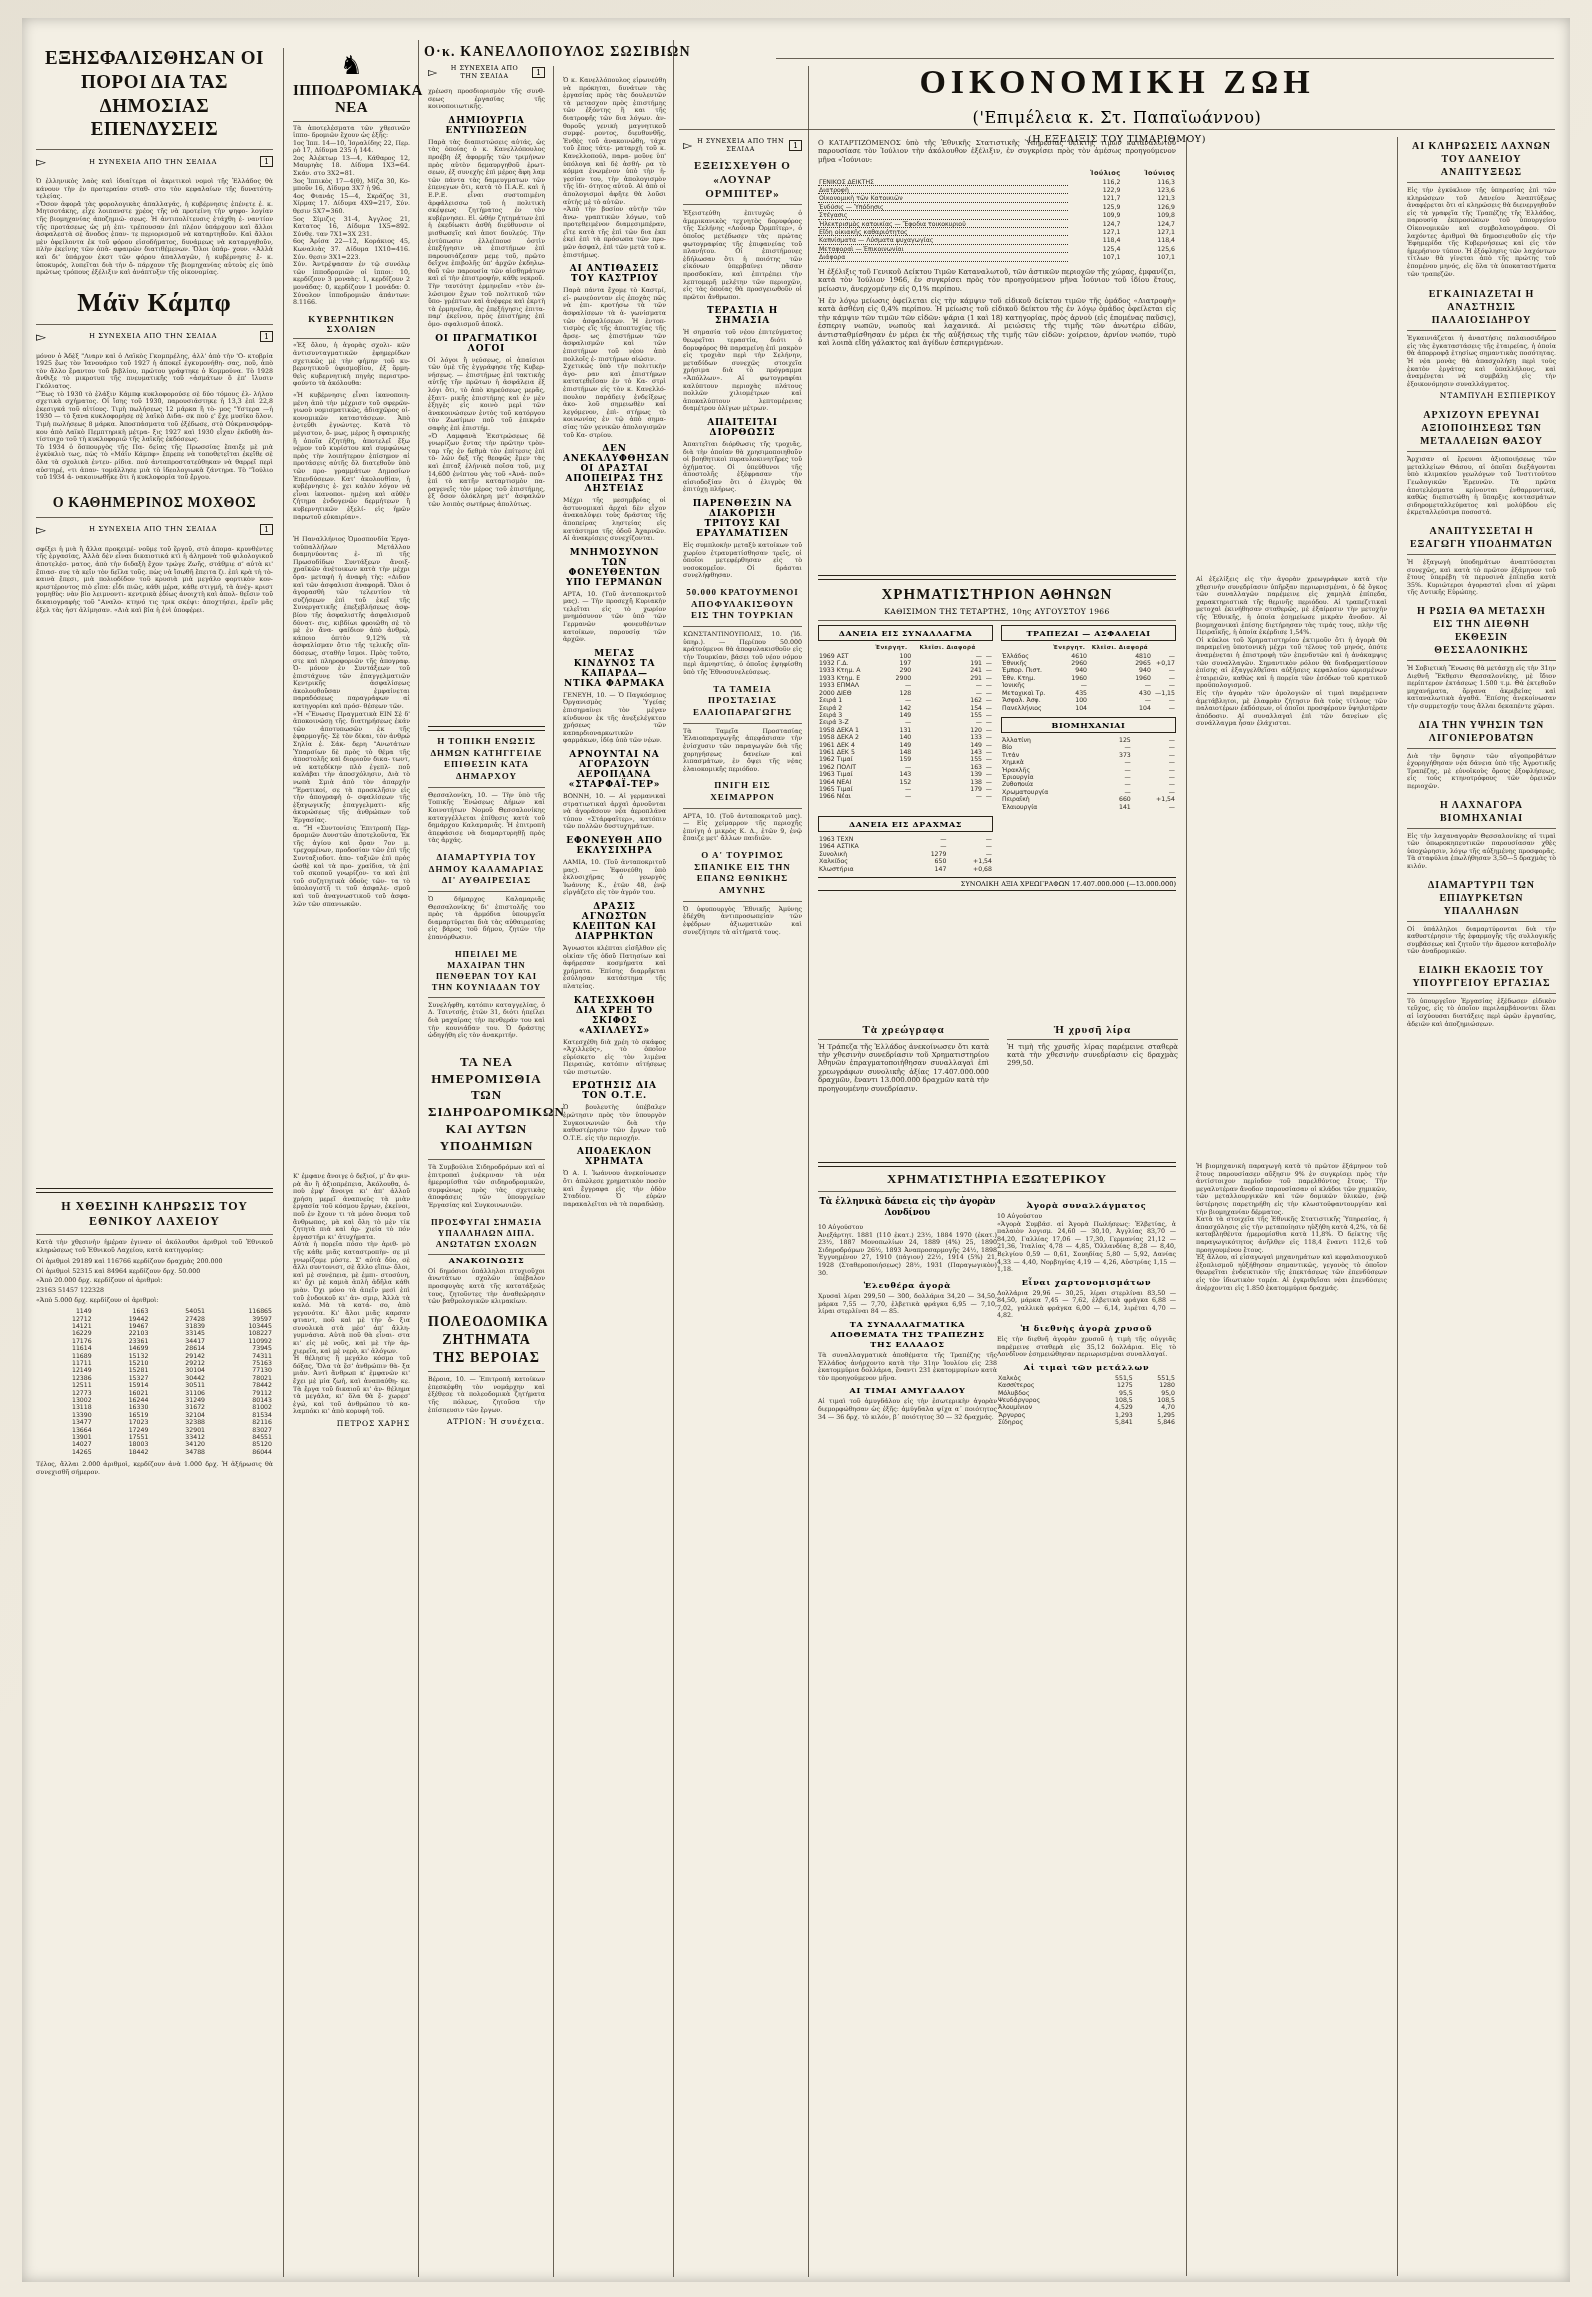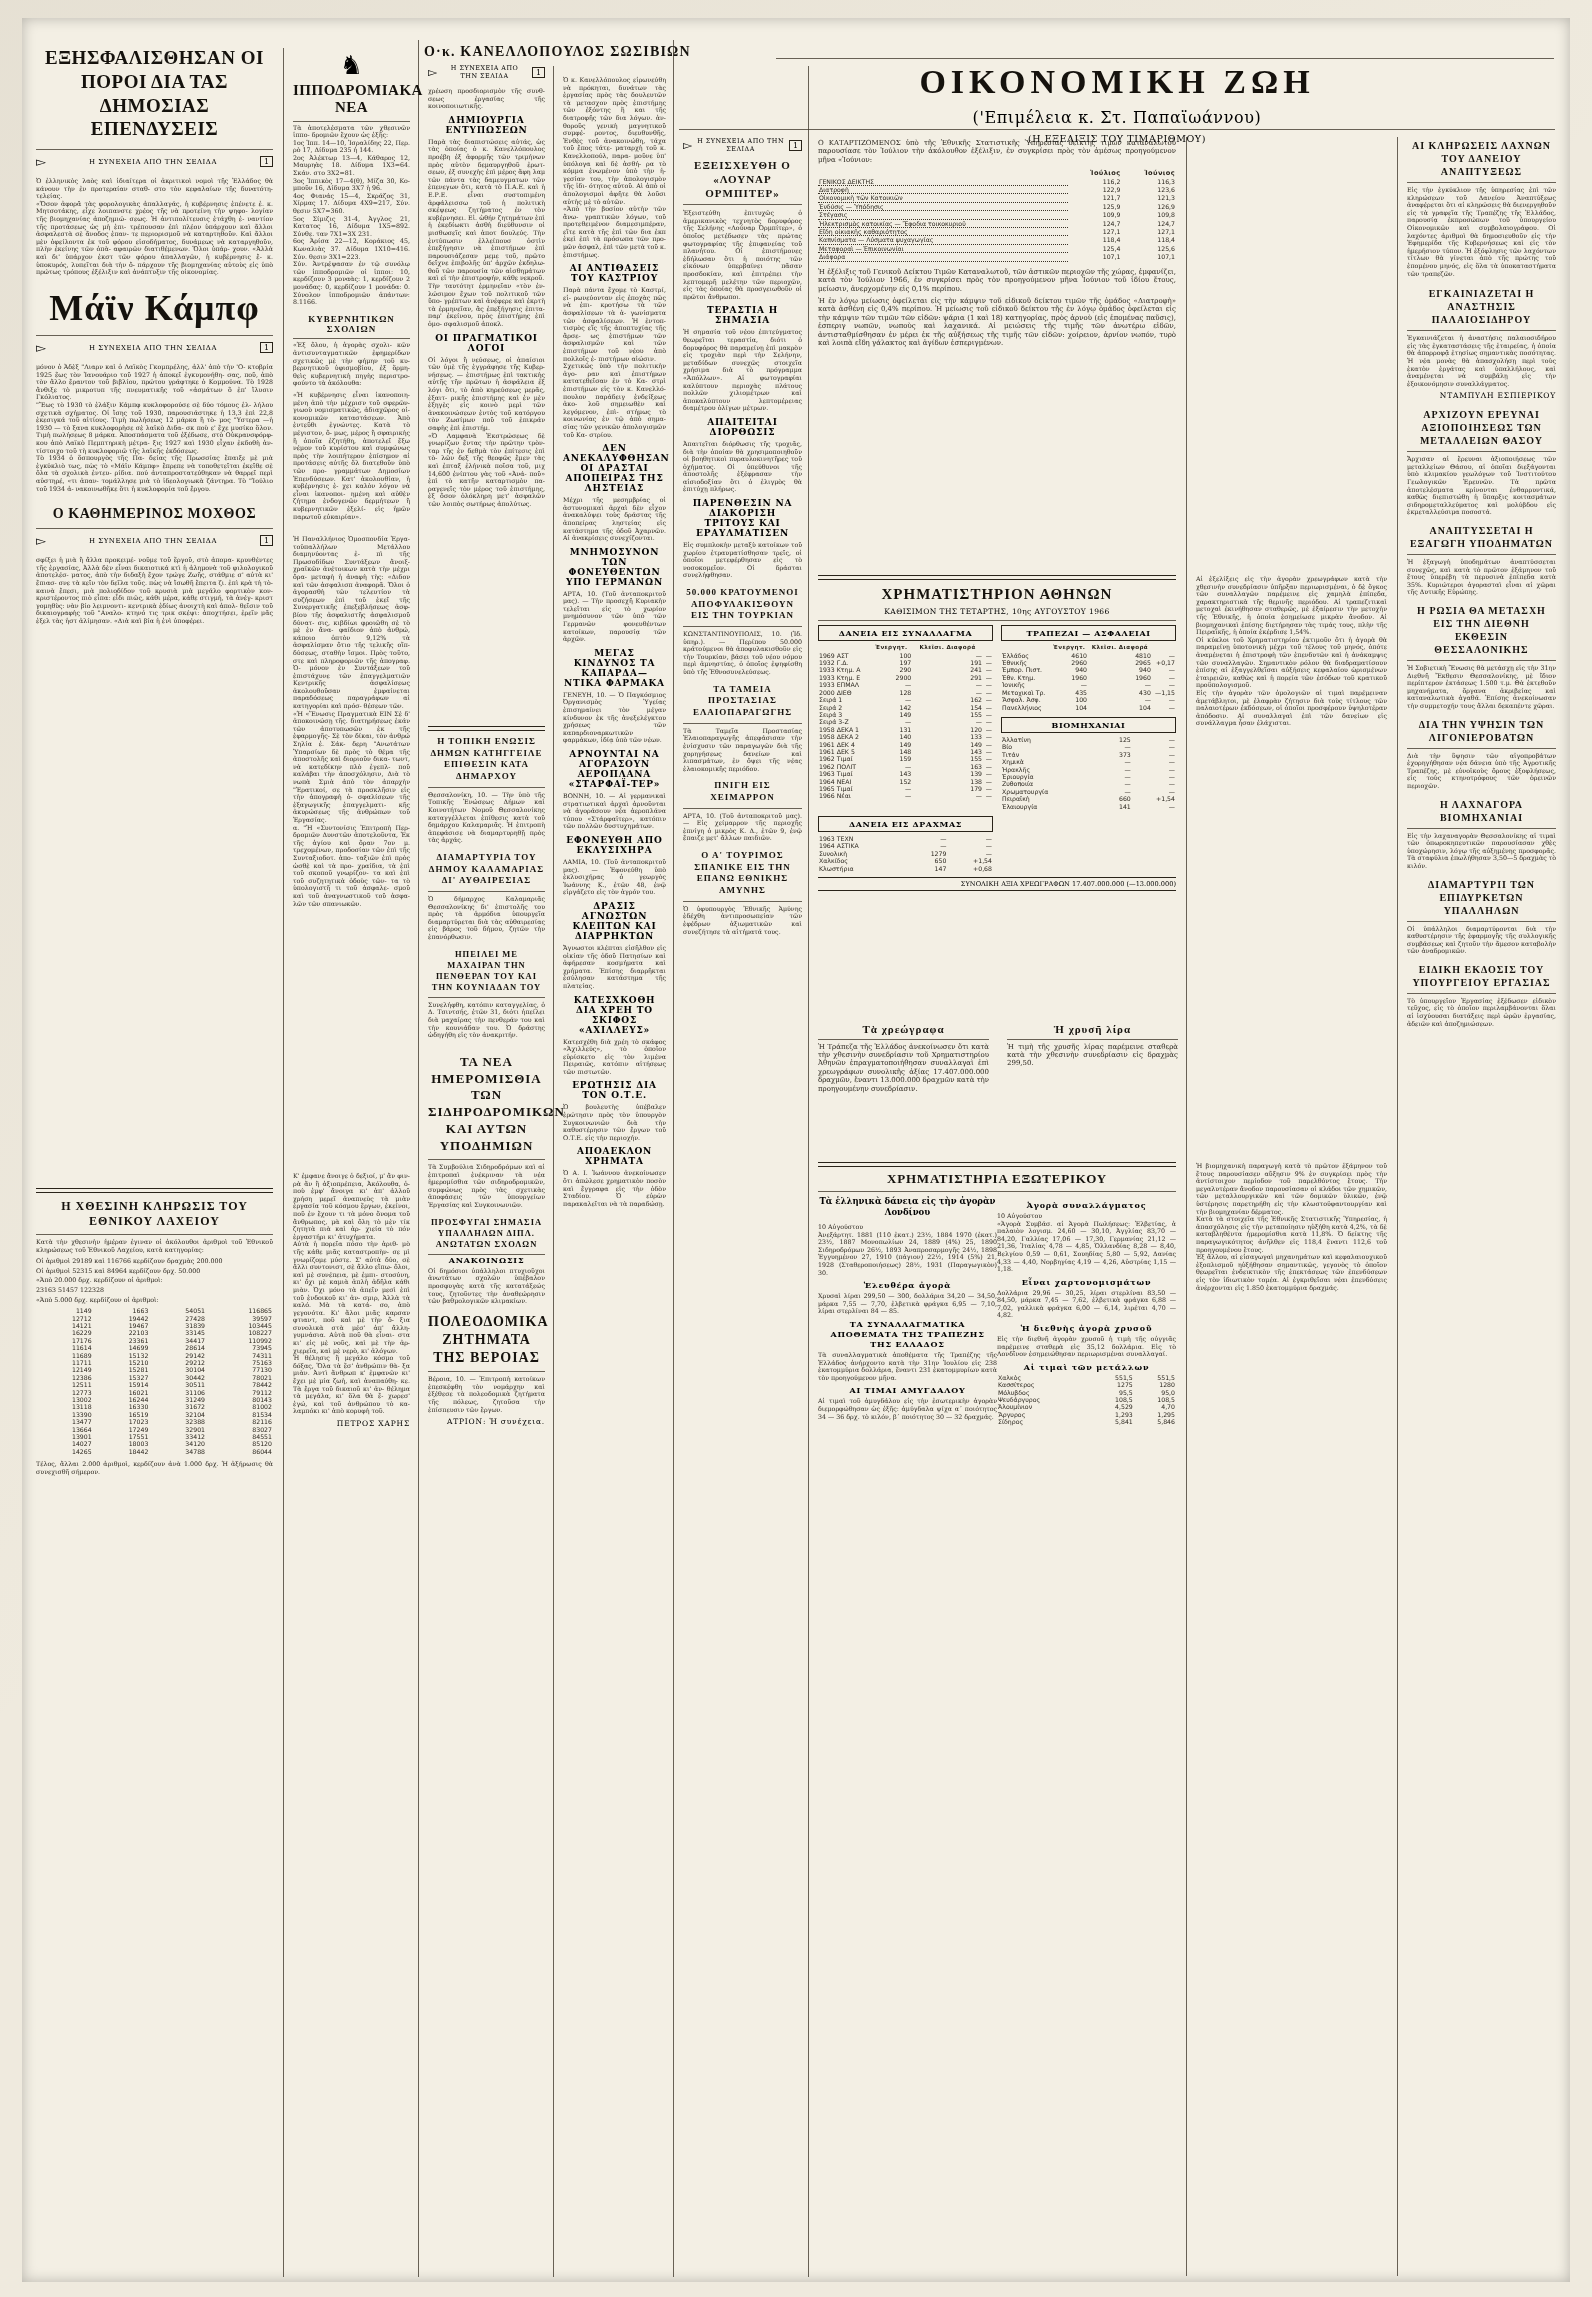--- a/index.html
+++ b/index.html
@@ -76,21 +76,21 @@
     <div style="display:flex;align-items:center;gap:5px;margin-top:12px;">
       <span style="font-size:13px;">▻</span>
       <span class="cont" style="flex:1;">Η ΣΥΝΕΧΕΙΑ ΑΠΟ ΤΗΝ ΣΕΛΙΔΑ</span>
       <span class="lb" style="border:1px solid #2a241a;padding:0 3px;font-size:8px;">1</span>
     </div>
     <div class="bt" style="margin-top:8px;">
       Ὁ ἐλληνικὸς λαὸς καὶ ἰδιαίτερα οἱ ἀκριτικοὶ νομοὶ τῆς Ἑλλάδος θὰ κάνουν τὴν ἐν προτεραίαν σταθ- στο τὸν κεφαλαίων τῆς δυνατότη- τελείας.
       <br>«Ὅσον ἀφορᾶ τὰς φορολογικὰς ἀπαλλαγάς, ἡ κυβέρνησις ἐπένετε ἐ. κ. Μητσοτάκης, εἶχε λοιπανστε χρέος τῆς νὰ προτείνη τὴν ψηφο- λογίαν τῆς βιομηχανίας ἀποζημιώ- σεως. Ἡ ἀντιπολίτευσις ἐτάχθη ἐ- ναντίον τῆς προτάσεως ὡς μὴ ἐπι-
       τρέπουσαν ἐπὶ πλέον ὑπάρχουν καὶ ἄλλοι ἀσφαλεστὰ σὲ ἄνοδος ἐπαν- τε περιορισμοῦ νὰ καταρτηθοῦν. Καὶ ἄλλοι μὲν ὀφείλοντα ἐκ τοῦ φόρου εἰσοδήματος, δυνάμεως νὰ καταργηθοῦν, πλὴν ἐκείνης τῶν ὁπὰ- αφαιρῶν διατιθέμενων. Ὅλοι ὑπάρ- χουν. «Ἀλλὰ καὶ δι' ὑπάρχον ἐκστ τῶν φόρου ἀπαλλαγῶν, ἡ κυβέρνησις ἔ- κ. ὑποκυρός, λυπεῖται διὰ τὴν ὄ- πάρχουν τῆς βιομηχανίας αὐτοὺς εἰς ὑπὸ πρώτως τρόπους ἐξέλιξιν καὶ ἀνάπτυξιν τῆς οἰκονομίας.
     </div>
-    <div class="hl center" style="font-size:36px;letter-spacing:1px;margin-top:12px;font-family:'Liberation Serif',serif;">Μάϊν Κάμπφ</div>
+    <div class="hl center" style="font-size:26px;letter-spacing:1px;margin-top:12px;font-family:'Liberation Serif',serif;">Μάϊν Κάμπφ</div>
     <div class="hrule" style="position:relative;left:0;top:6px;width:100%;"></div>
     <div style="display:flex;align-items:center;gap:5px;margin-top:10px;">
       <span style="font-size:13px;">▻</span>
       <span class="cont" style="flex:1;">Η ΣΥΝΕΧΕΙΑ ΑΠΟ ΤΗΝ ΣΕΛΙΔΑ</span>
       <span class="lb" style="border:1px solid #2a241a;padding:0 3px;font-size:8px;">1</span>
     </div>
     <div class="bt" style="margin-top:8px;">
       μόνον ὁ Ἀδὲξ "Λιαρν καὶ ὁ Λαϊκὸς Γκομπρέλης, ἀλλ' ἀπὸ τὴν 'Ο- κτοβρία 1925 ἕως τὸν Ἰανουάριο τοῦ 1927 ἡ ἀποκεῖ ἐγκυμονήθη- σας, ποῦ, ἀπὸ τὸν ἄλλο ἔραντον τοῦ βιβλίου, πρώτου γράφτηκε ὁ Κομμούνα. Τὸ 1928 ἄνθιξε τὸ μικροτυπ τῆς πνευματικῆς τοῦ «ἀσμάτων ὃ ἐπ' ἴλυσιν Γκόλιατος.
       <br>"Ἕως τὸ 1930 τὸ ἐλάξιν Κάμπφ κυκλοφορούσε σὲ δύο τόμους ἑλ- λήλου σχετικὰ σχήματος. Οἱ ἴσης τοῦ 1930, παρουσιάστηκε ἡ 13,3 ἐπὶ 22,8 ἐκεσιγκά τοῦ αἰτίους. Τιμὴ πωλήσεως 12 μάρκα ἢ τὸ- μος "Υστερα —ἡ 1930 — τὸ ξανα κυκλοφορὴσε σὲ λαϊκὸ Διδα- σκ ποὺ ε' ἔχε μυσίκο ὅλον. Τιμὴ πωλήσεως 8 μάρκα. Ἀποσπάσματα τοῦ ἐξέδωσε, στὸ Οὐκρανσφόρφ- κου ἀπὸ Λαϊκὸ Πεμπτηρικὴ μέτρα- ξις 1927 καὶ 1930 εἶχαν ἐκδοθὴ ἀν- τίστοιχο τοῦ τὴ κυκλοφοριῶ τῆς λαϊκῆς ἐκδόσεως.
       <br>Τὸ 1934 ὁ ὅσπουργὸς τῆς Πα- δείας τῆς Πρωσσίας ἔπαιξε μὲ μιὰ ἐγκύκλιὸ τως, πὼς τὸ «Μάϊν Κάμπφ» ἔπρεπε νὰ τοποθετεῖται ἑκεῖθε σὲ ὅλα τὰ σχολικὰ ἐντευ- ρίδια. πού ἀνταπροστατεύθηκαν νὰ θαρρεῖ περὶ αὐστηρέ, «τι ἀπαν- τομάλλησε μιὰ τὸ ἰδεολογιωκὰ ζάντηρα. Τὸ "Ἰούλιο τοῦ 1934 ἀ- νακοινωθῆκε ὅτι ἡ κυκλοφορία τοῦ ἔργου.

